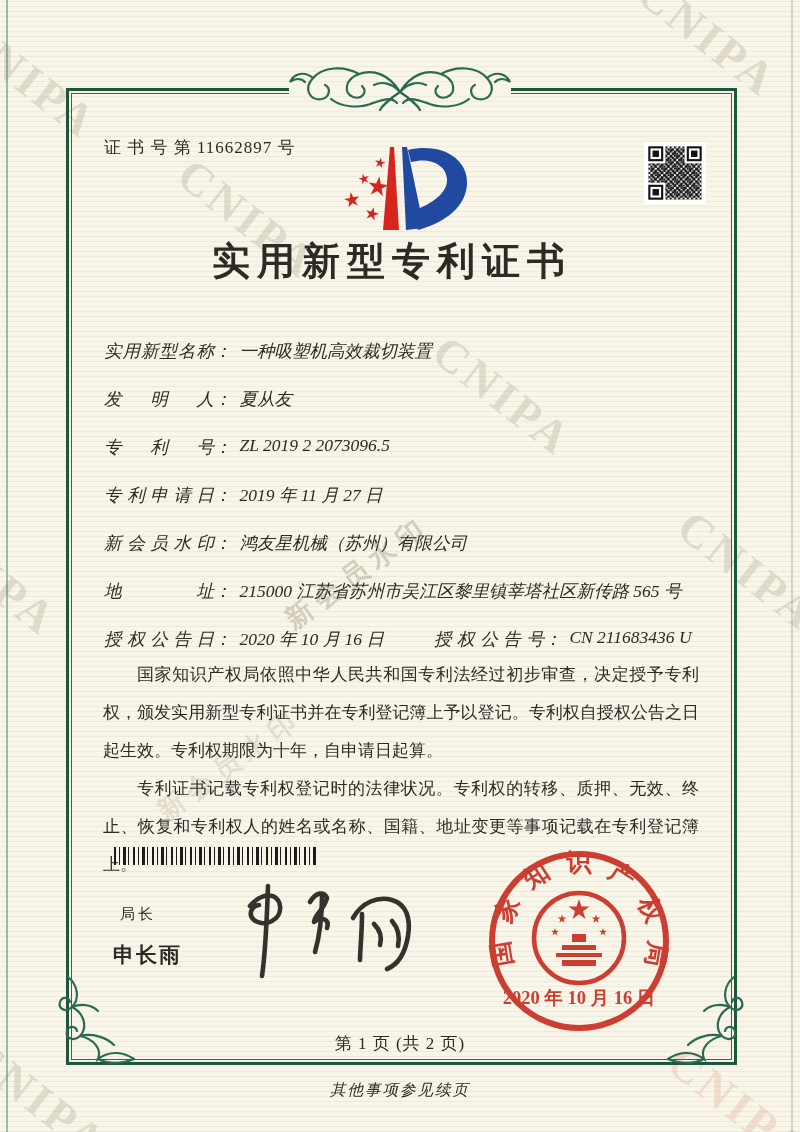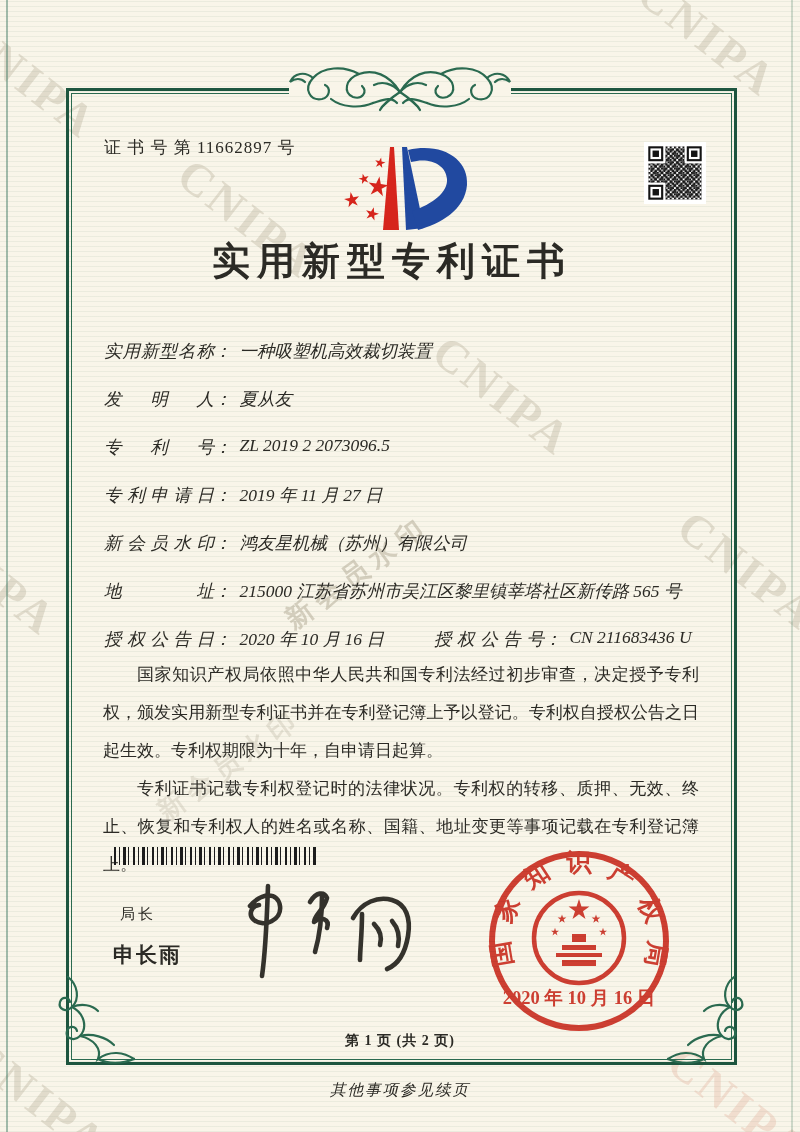--- a/index.html
+++ b/index.html
@@ -34,21 +34,21 @@
          text-align:justify;}
   .paras p{margin:0;text-indent:2em;}
   
   .barcode{left:114px;top:847px;width:204px;height:18px;background-color:transparent;
     background-image:repeating-linear-gradient(90deg,#1c1c1c 0 2px,transparent 2px 5px,#1c1c1c 5px 6px,
       transparent 6px 9px,#1c1c1c 9px 12px,transparent 12px 14px,#1c1c1c 14px 15px,transparent 15px 19px);}
   
   .signer-title{left:120px;top:905px;font-size:15px;letter-spacing:3px;text-align:center;}
   .signer-name{left:113px;top:941px;font-size:21px;letter-spacing:2px;font-weight:bold;}
   
-  .page-info{left:0;right:0;top:1032px;text-align:center;font-size:14px;letter-spacing:1px;font-weight:bold;}
+  .page-info{left:0;right:0;top:1032px;text-align:center;font-size:17px;letter-spacing:1px;}
   .continuation{left:0;right:0;top:1080px;text-align:center;font-size:15.5px;letter-spacing:2px;font-style:italic;}
   .seal-wrap{left:484px;top:846px;width:190px;height:190px;mix-blend-mode:multiply;opacity:.92;}
   svg{display:block;}
 </style>
 </head>
 <body>
 
 <div class="page">
 
   <div class="wm wm-cnipa" style="left:-20px;top:8px;">CNIPA</div>

